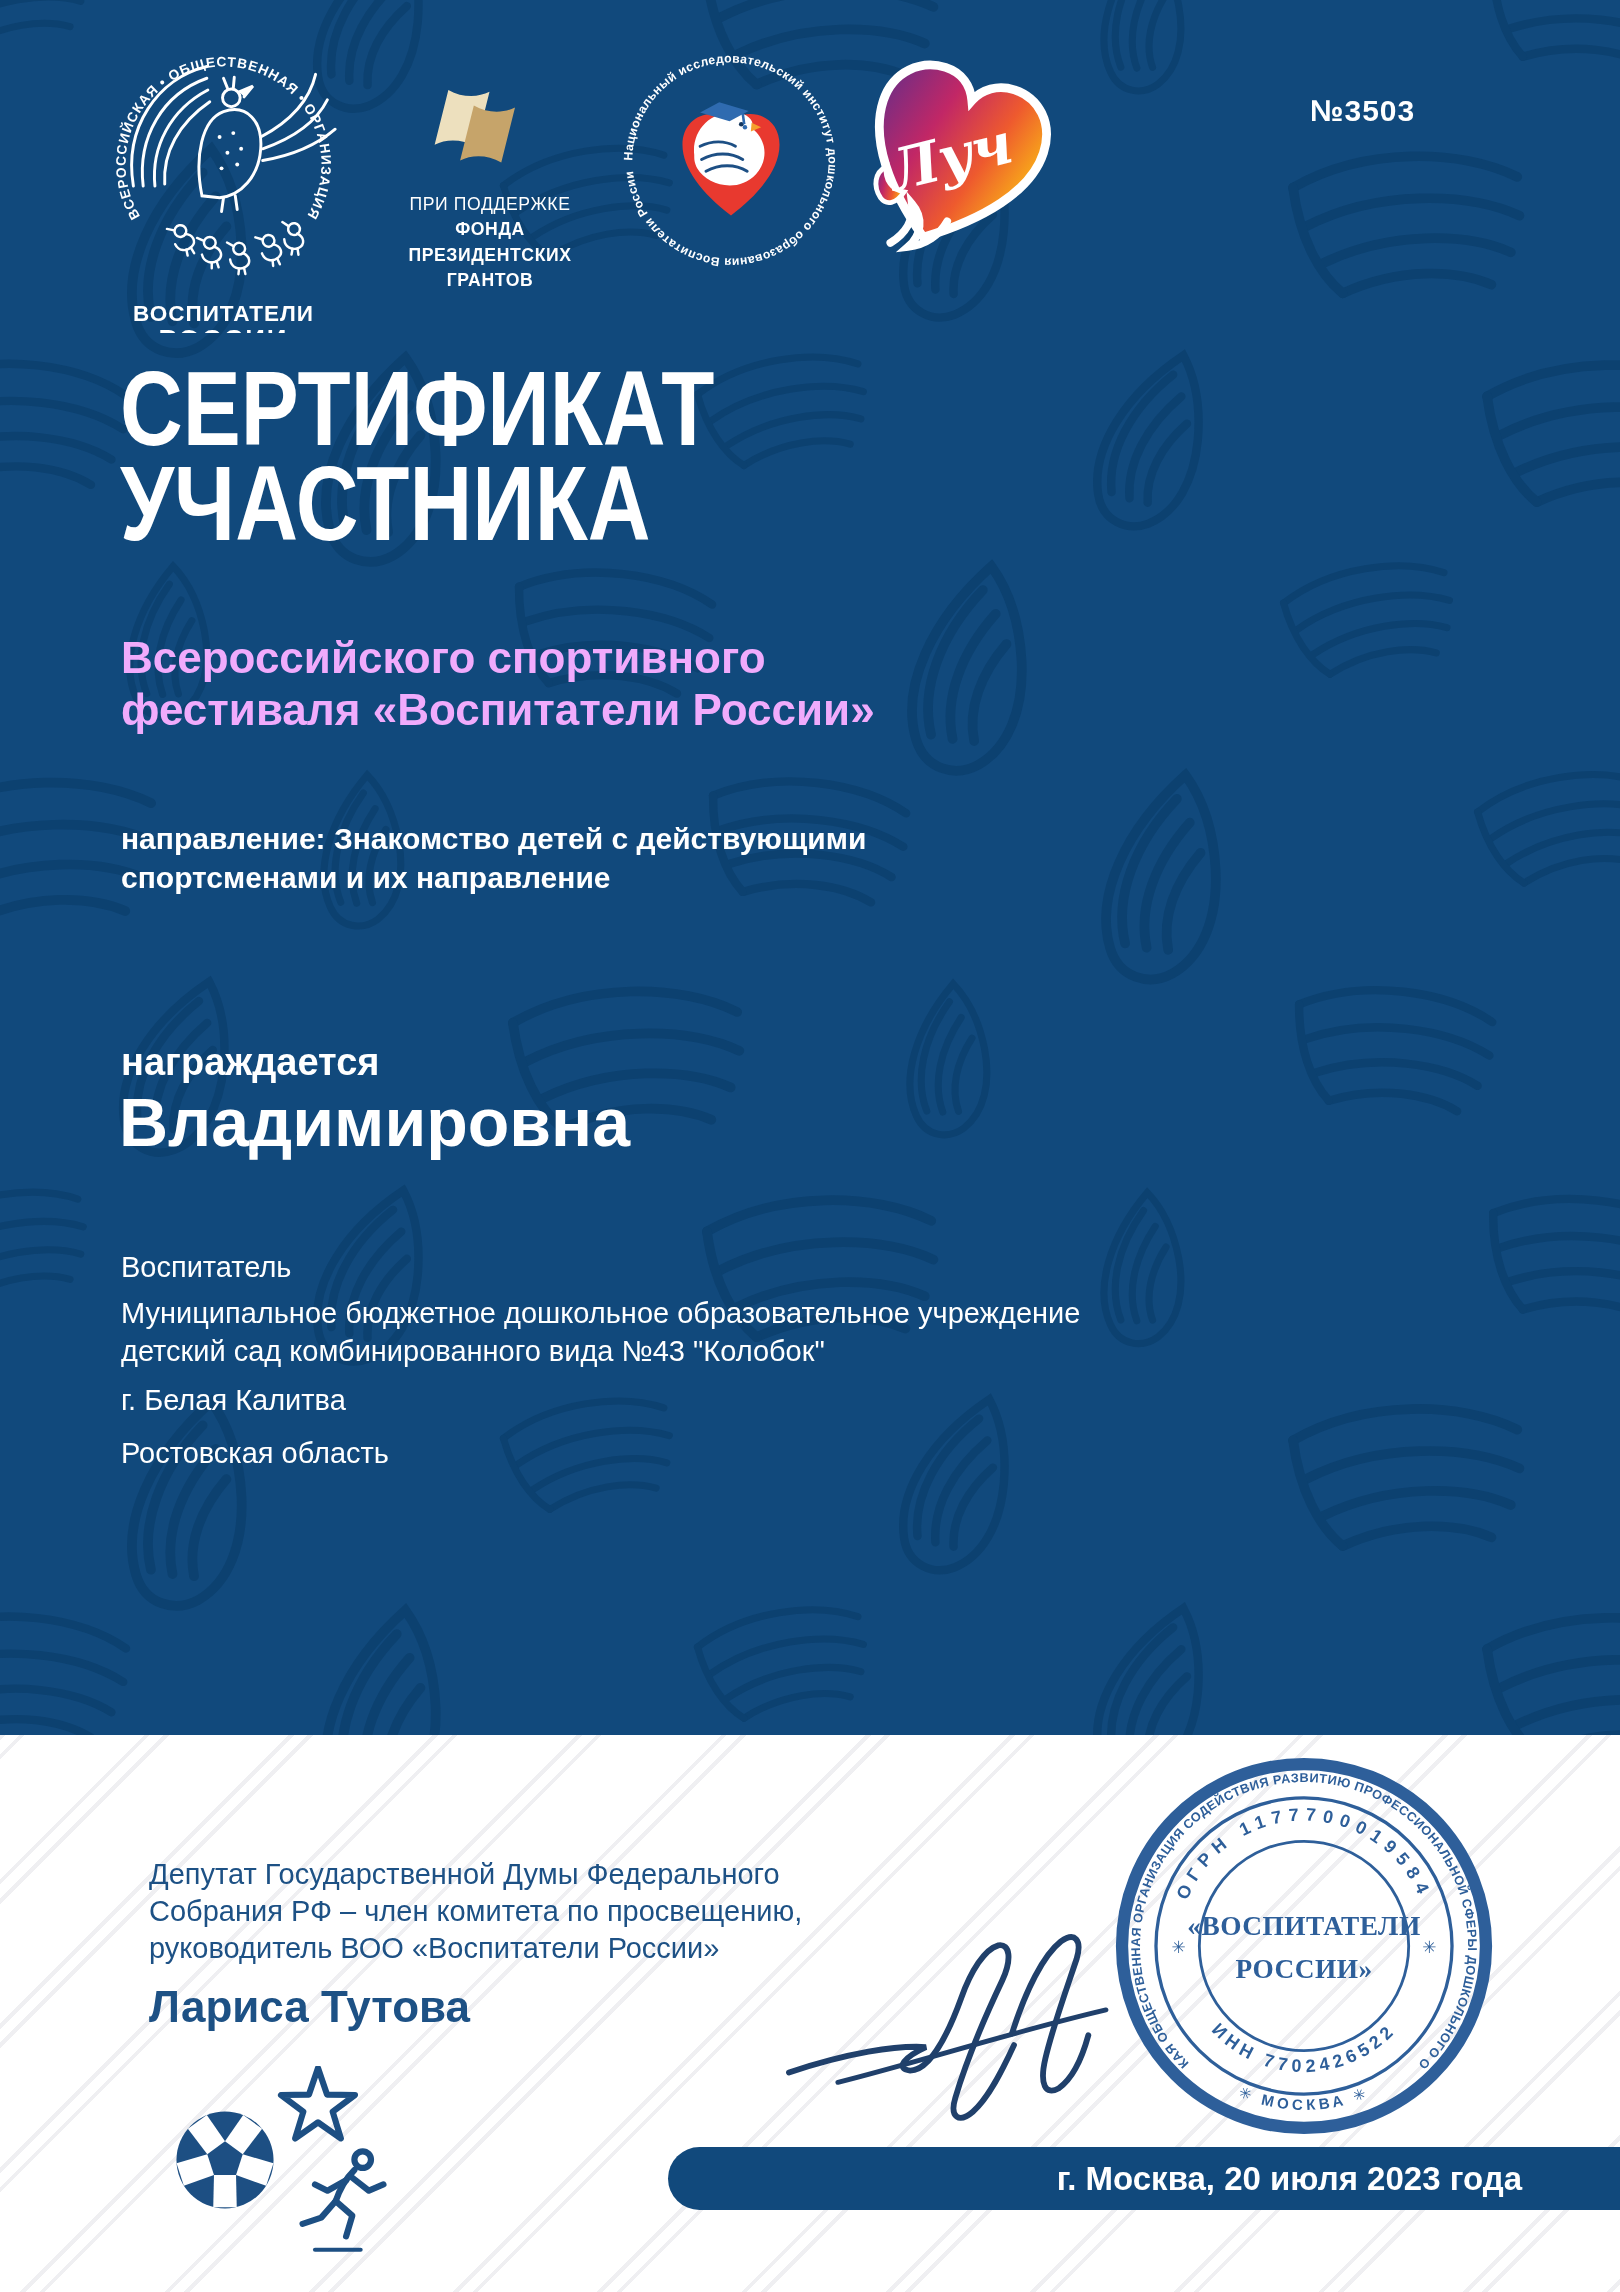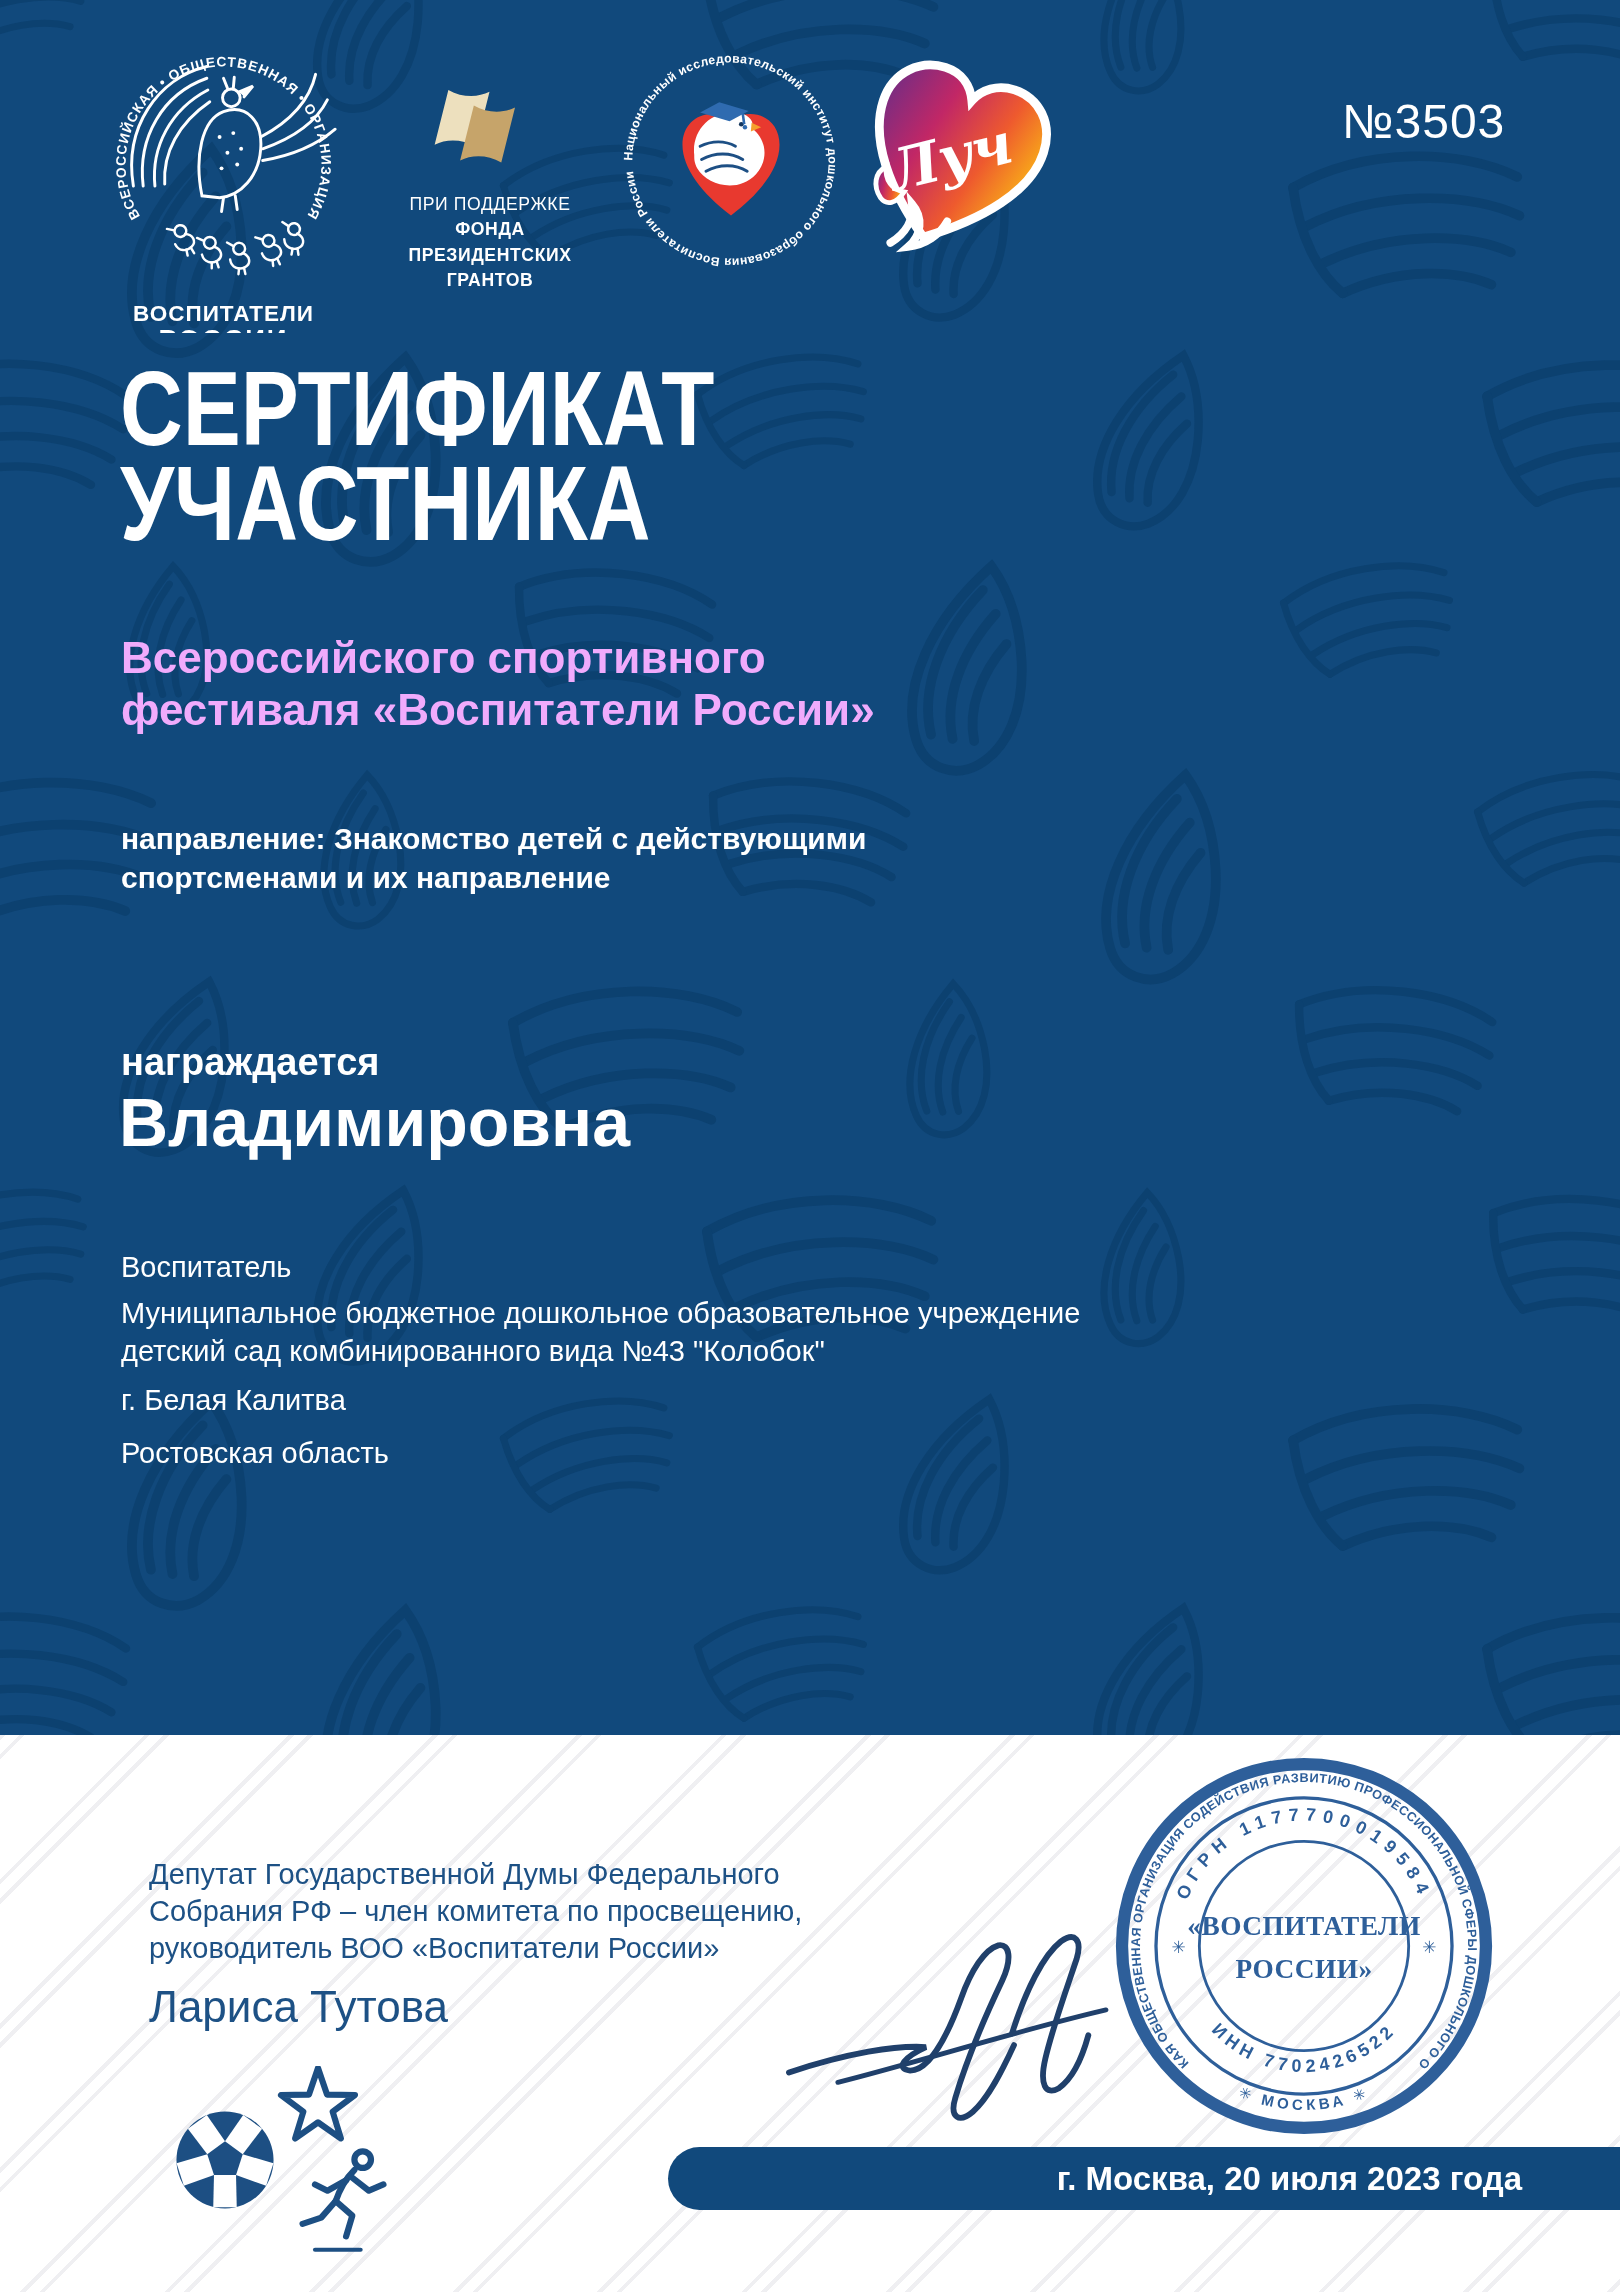--- a/index.html
+++ b/index.html
@@ -2,21 +2,21 @@
 <html><head>
 <meta charset="utf-8">
 <style>
   html,body{margin:0;padding:0;background:#555;}
   .page{position:relative;width:1620px;height:2293px;overflow:hidden;
         font-family:"Liberation Sans","DejaVu Sans",sans-serif;margin:0 auto;}
 
   
   .top-area{position:absolute;left:0;top:0;width:1620px;height:1735px;background:#11497C;overflow:hidden;}
   .wing-pattern{position:absolute;left:0;top:0;width:1620px;height:1735px;}
-  .cert-number{position:absolute;left:1310px;top:94px;font-size:48px;font-weight:400;letter-spacing:1px;color:#fff;margin-left:32px;}
+  .cert-number{position:absolute;left:1310px;top:94px;font-size:30px;font-weight:700;letter-spacing:1px;color:#fff;}
 
   .title{position:absolute;left:120px;top:361px;font-size:106px;line-height:95px;font-weight:800;
          color:#fff;transform:scaleX(0.82);transform-origin:0 0;letter-spacing:0;}
   .subtitle{position:absolute;left:121px;top:632px;font-size:44px;line-height:52px;font-weight:700;color:#f0abfc;}
   .direction{position:absolute;left:121px;top:819px;font-size:30px;line-height:39px;font-weight:600;color:#fff;}
   .awarded{position:absolute;left:121px;top:1041px;font-size:38px;font-weight:700;color:#fff;}
   .recipient-name{position:absolute;left:119px;top:1086px;font-size:68px;line-height:72px;font-weight:700;color:#fff;}
   .recipient-position{position:absolute;left:121px;top:1251px;font-size:29px;color:#fff;}
   .recipient-org{position:absolute;left:121px;top:1294px;font-size:29px;line-height:38px;color:#fff;}
   .recipient-city{position:absolute;left:121px;top:1384px;font-size:29px;color:#fff;}
@@ -36,21 +36,21 @@
   .emblem-name1{fill:#fff;font-size:23px;font-weight:700;letter-spacing:1px;}
   .emblem-name2{fill:#fff;font-size:28px;font-weight:700;letter-spacing:2px;}
   .luch-script{fill:#fff;font-family:"DejaVu Serif","Liberation Serif",serif;font-style:italic;font-weight:700;font-size:58px;}
 
   
   .bottom-area{position:absolute;left:0;top:1735px;width:1620px;height:558px;background-color:#ffffff;
     background-image:repeating-linear-gradient(135deg,
       rgba(203,203,212,.30) 0 3.9px, transparent 3.9px 13.7px,
       rgba(203,203,212,.30) 13.7px 17.6px, transparent 17.6px 102px);}
   .signer-title{position:absolute;left:149px;top:121px;font-size:29px;line-height:37px;font-weight:500;color:#1D5185;}
-  .signer-name{position:absolute;left:149px;top:247px;font-size:44px;font-weight:400;color:#1D5185;}
+  .signer-name{position:absolute;left:149px;top:247px;font-size:44px;font-weight:700;color:#1D5185;}
   .sports-icons .icon{position:absolute;}
   .signature-svg{position:absolute;left:779px;top:181px;}
   .stamp{position:absolute;left:1106px;top:12.7px;width:396px;height:396px;}
   .stamp-ring-text{fill:#2E5F9A;font-size:13.5px;font-weight:700;letter-spacing:.5px;}
   .stamp-bottom-text{fill:#2E5F9A;font-size:16px;font-weight:700;letter-spacing:4px;}
   .stamp-ogrn{fill:#2E5F9A;font-size:19px;font-weight:700;letter-spacing:7px;}
   .stamp-inn{fill:#2E5F9A;font-size:19px;font-weight:700;letter-spacing:5px;}
   .stamp-star{fill:#2E5F9A;font-size:18px;font-weight:700;}
   .stamp-center{fill:#2E5F9A;font-size:29px;font-weight:700;letter-spacing:.5px;
                 font-family:"Liberation Serif","DejaVu Serif",serif;}

